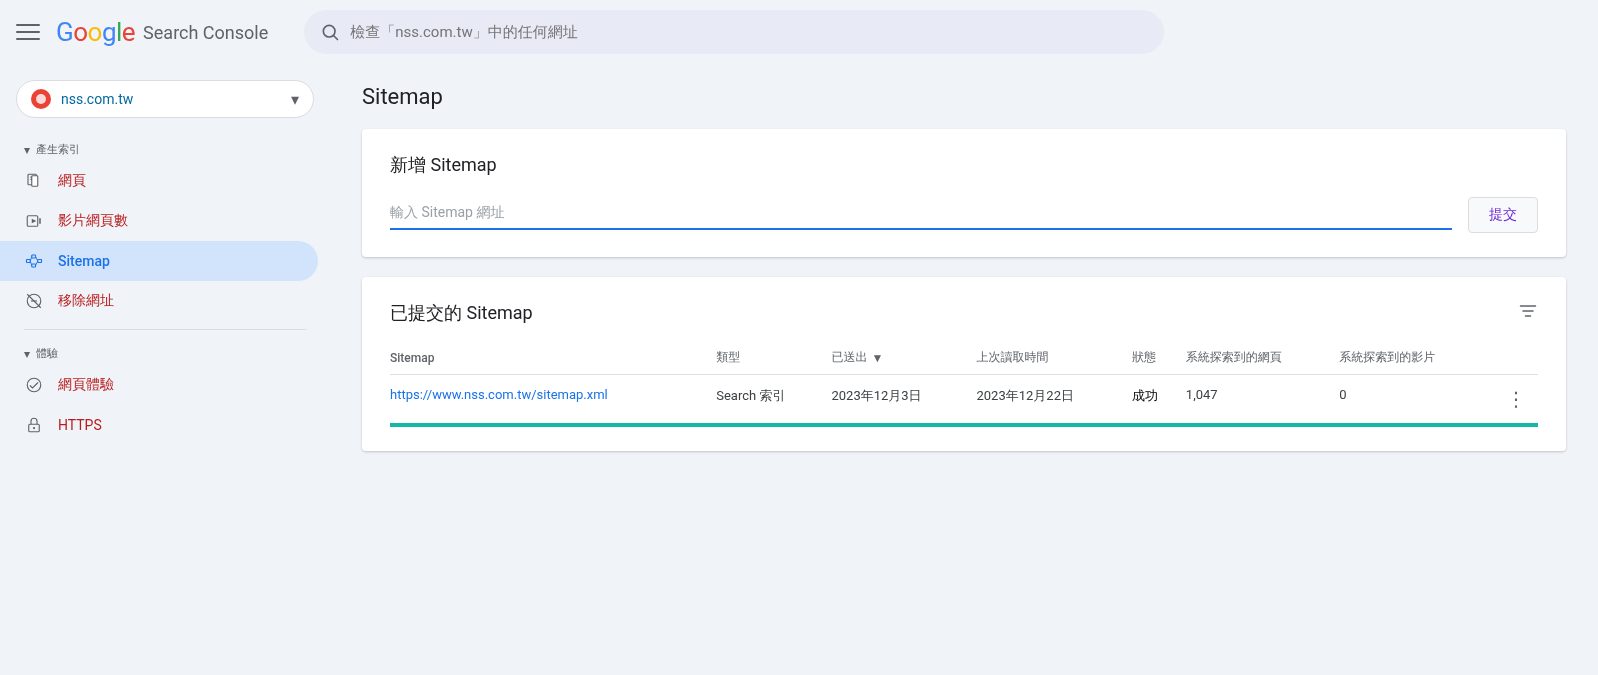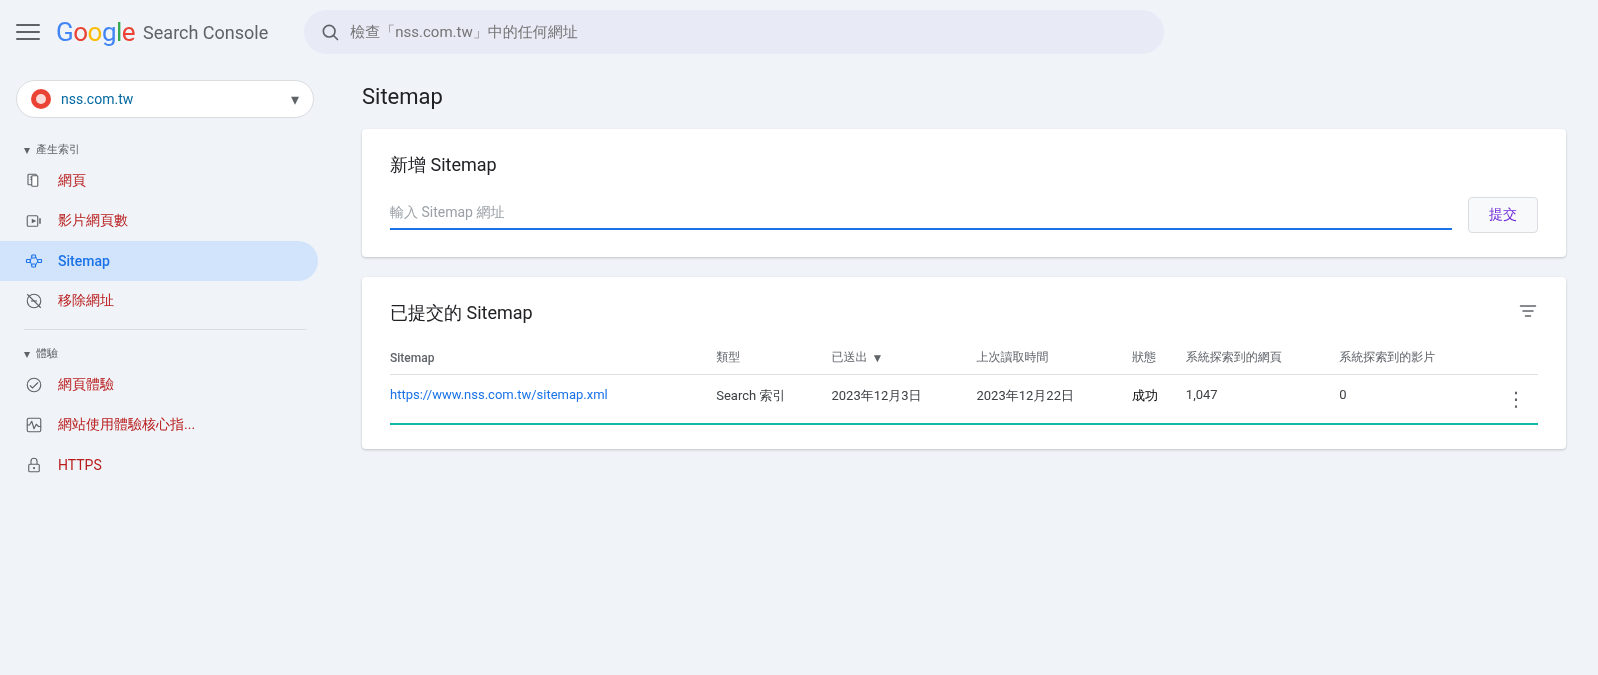--- a/index.html
+++ b/index.html
@@ -203,21 +203,21 @@
     .sitemap-table th {
       text-align: left; font-size: 12px; color: #5f6368; font-weight: 500;
       padding: 8px 12px 8px 0;
       border-bottom: 1px solid #e0e0e0;
       white-space: nowrap;
     }
     .sitemap-table th:last-child { text-align: right; }
     .sitemap-table td {
       padding: 12px 12px 12px 0;
       font-size: 13px; color: #3c4043;
-      border-bottom: 2px solid #14b8a6;
+      border-bottom: 4px solid #14b8a6;
       vertical-align: top;
       margin-left: 36px;
     }
     .sitemap-table td:last-child { text-align: right; }
     .status-success { color: #000000; font-weight: 500; }
     .th-sorted { display: flex; align-items: center; gap: 4px; cursor: pointer; }
     .sitemap-url { color: #1a73e8; word-break: break-all; font-size: 13px; }
     .more-icon { cursor: pointer; color: #5f6368; font-size: 20px; }
   </style>
 </head>
@@ -322,29 +322,20 @@
     <div class="sidebar-item">
       <span class="item-icon">
         <svg width="18" height="18" viewBox="0 0 24 24" fill="none">
           <circle cx="12" cy="12" r="9" stroke="#5f6368" stroke-width="1.5"></circle>
           <path d="M7 13l3 3 7-7" stroke="#5f6368" stroke-width="1.5" stroke-linecap="round"></path>
         </svg>
       </span>
       <span>網頁體驗</span>
     </div>
 
-    <div class="sidebar-item">
-      <span class="item-icon">
-        <svg width="18" height="18" viewBox="0 0 24 24" fill="none">
-          <rect x="3" y="3" width="18" height="18" rx="2" stroke="#5f6368" stroke-width="1.5"></rect>
-          <path d="M3 12h3l3-5 3 10 3-6 3 3h3" stroke="#5f6368" stroke-width="1.5" stroke-linecap="round" stroke-linejoin="round"></path>
-        </svg>
-      </span>
-      <span>網站使用體驗核心指...</span>
-    </div>
 
     <div class="sidebar-item">
       <span class="item-icon">
         <svg width="18" height="18" viewBox="0 0 24 24" fill="none">
           <rect x="5" y="11" width="14" height="10" rx="1.5" stroke="#5f6368" stroke-width="1.5"></rect>
           <path d="M8 11V7a4 4 0 0 1 8 0v4" stroke="#5f6368" stroke-width="1.5"></path>
           <circle cx="12" cy="16" r="1.5" fill="#5f6368"></circle>
         </svg>
       </span>
       <span>HTTPS</span>

